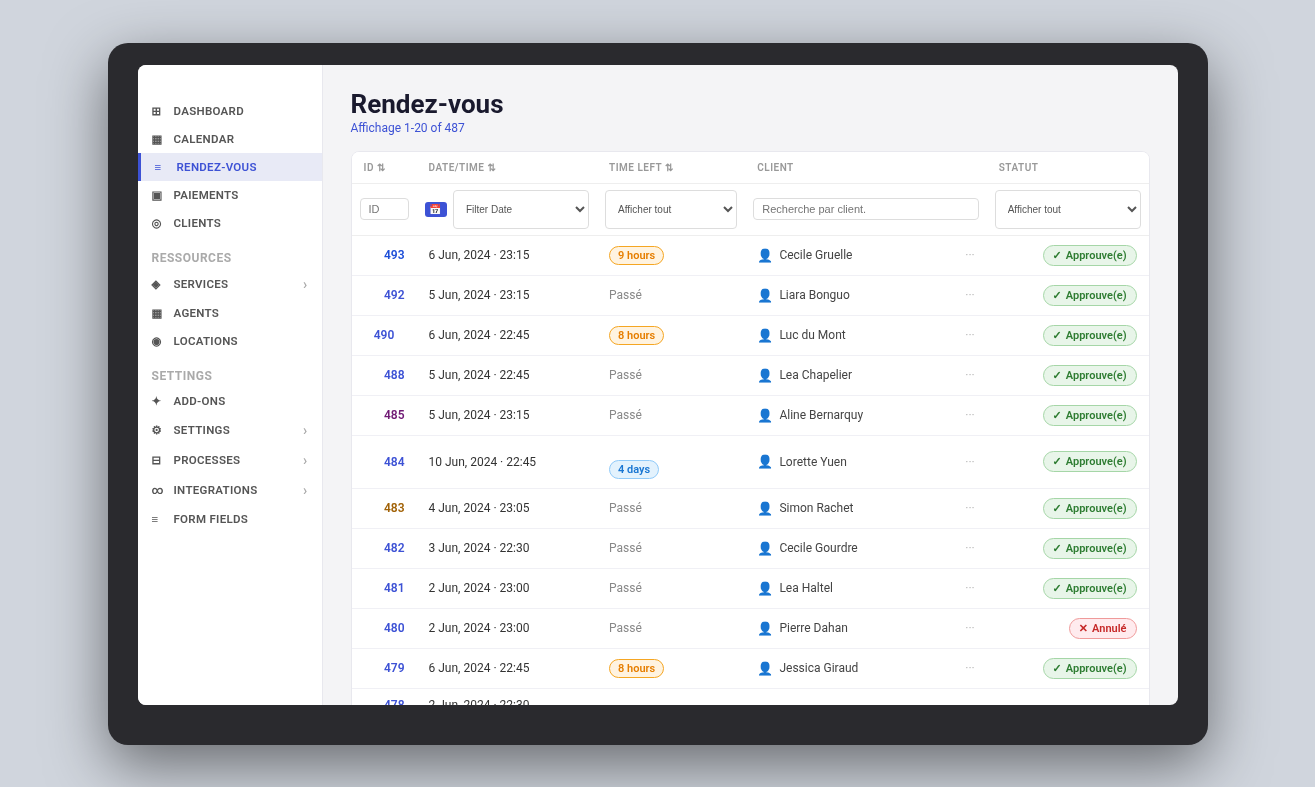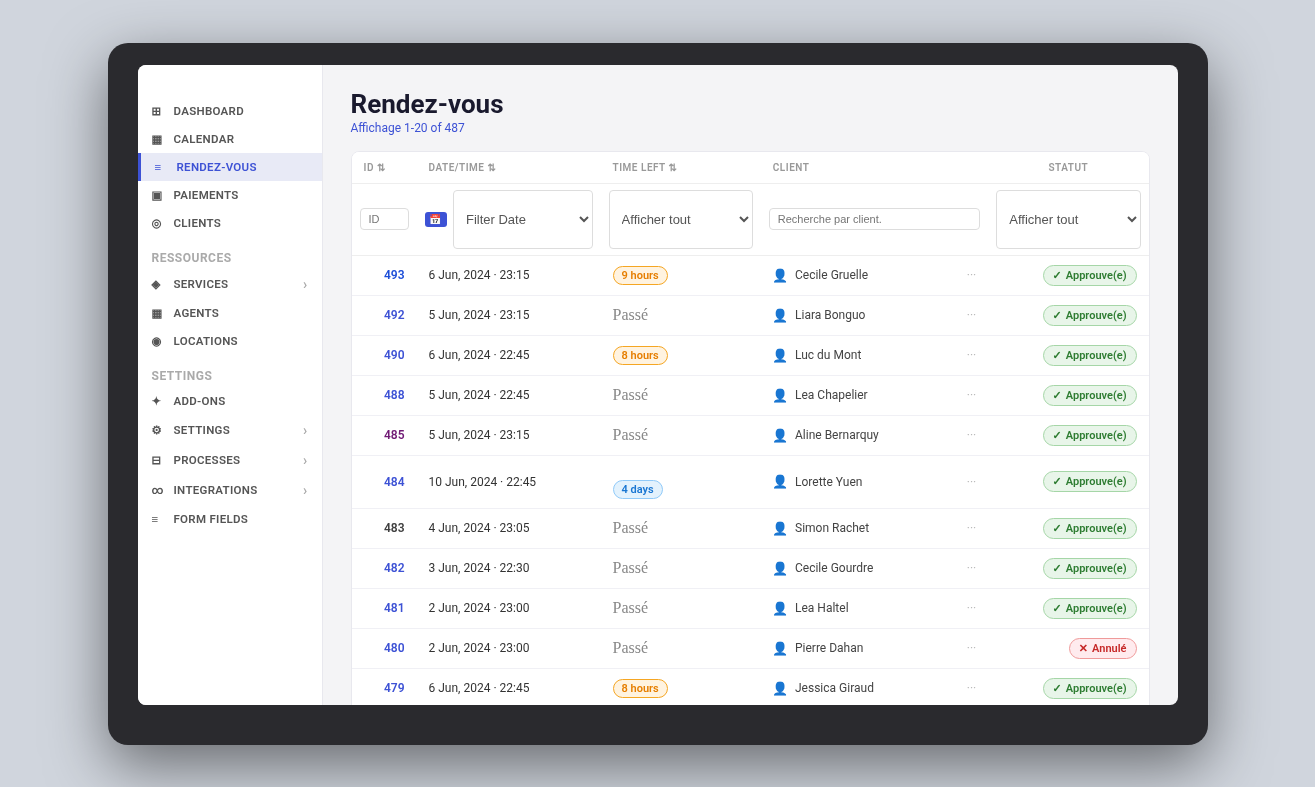--- a/index.html
+++ b/index.html
@@ -122,24 +122,24 @@
       width: 100%;
       padding: 4px 8px;
       border: 1px solid #ddd;
       border-radius: 4px;
       font-size: 11px;
       color: #555;
       background: #fff;
     }
     .filter-select {
       width: 100%;
-      padding: 20px 8px;
+      padding: 12px 8px;
       border: 1px solid #ddd;
       border-radius: 4px;
-      font-size: 13px;
+      font-size: 10px;
       color: #555;
       background: #fff;
     }
     .data-table tbody tr {
       border-bottom: 1px solid #f0f0f5;
     }
     .data-table tbody td {
       padding: 9px 12px;
       color: #333;
       font-size: 12px;
@@ -164,22 +164,21 @@
       border: 1px solid #f5a623;
     }
     .badge-blue {
       background: #e3f2fd;
       color: #1976d2;
       border: 1px solid #90caf9;
       margin-top: 15px;
     }
     .badge-gray {
       color: #888;
-      font-size: 16px;
-      font-family: Liberation Serif, serif;
+      font-size: 12px;
     }
     .td-client {
       display: flex;
       align-items: center;
       gap: 6px;
       color: #444;
     }
     .client-icon {
       color: #bbb;
       font-size: 13px;
@@ -293,21 +292,21 @@
               </th>
               <th style="cursor:pointer;">
                 <span>DATE/TIME</span> ⇅
               </th>
               <th style="cursor:pointer;">
                 <span>TIME LEFT</span> ⇅
               </th>
               <th style="cursor:pointer;">
                 <span>CLIENT</span>
               </th>
-              <th style="text-align:center;cursor:pointer;">
+              <th style="text-align:left;cursor:pointer;">
                 <span>STATUT</span>
               </th>
             </tr>
 
             <tr class="filter-row">
               <td>
                 <input class="filter-input" placeholder="ID" style="">
               </td>
               <td>
                 <div style="display:flex;align-items:center;gap:4px;">
@@ -353,21 +352,21 @@
                 <td>
                   <div class="td-client">
                     <span class="client-icon">👤</span>
                     <span>Liara Bonguo</span>
                     <span style="margin-left:auto;color:#bbb;cursor:pointer;">···</span>
                   </div>
                 </td>
                 <td style="text-align: right;"><span class="status-badge status-approved"><span>✓</span> Approuve(e)</span></td>
               </tr>
               <tr>
-                <td class="td-id" style="color: rgb(61, 82, 213); font-weight: 600; text-align: right;">490</td>
+                <td class="td-id" style="color: rgb(61, 82, 213); font-weight: 600; text-align: center;">490</td>
                 <td class="td-datetime">6 Jun, 2024 · 22:45</td>
                 <td><span class="badge badge-orange">8 hours</span></td>
                 <td>
                   <div class="td-client">
                     <span class="client-icon">👤</span>
                     <span>Luc du Mont</span>
                     <span style="margin-left:auto;color:#bbb;cursor:pointer;">···</span>
                   </div>
                 </td>
                 <td style="text-align: right;"><span class="status-badge status-approved"><span>✓</span> Approuve(e)</span></td>
@@ -405,21 +404,21 @@
                 <td>
                   <div class="td-client">
                     <span class="client-icon">👤</span>
                     <span>Lorette Yuen</span>
                     <span style="margin-left:auto;color:#bbb;cursor:pointer;">···</span>
                   </div>
                 </td>
                 <td style="text-align: right;"><span class="status-badge status-approved"><span>✓</span> Approuve(e)</span></td>
               </tr>
               <tr>
-                <td class="td-id" style="color: #404040; font-weight: 600; text-align: right;">483</td>
+                <td class="td-id" style="color: #a16207; font-weight: 600; text-align: right;">483</td>
                 <td class="td-datetime">4 Jun, 2024 · 23:05</td>
                 <td><span class="badge-gray">Passé</span></td>
                 <td>
                   <div class="td-client">
                     <span class="client-icon">👤</span>
                     <span>Simon Rachet</span>
                     <span style="margin-left:auto;color:#bbb;cursor:pointer;">···</span>
                   </div>
                 </td>
                 <td style="text-align: right;"><span class="status-badge status-approved"><span>✓</span> Approuve(e)</span></td>

